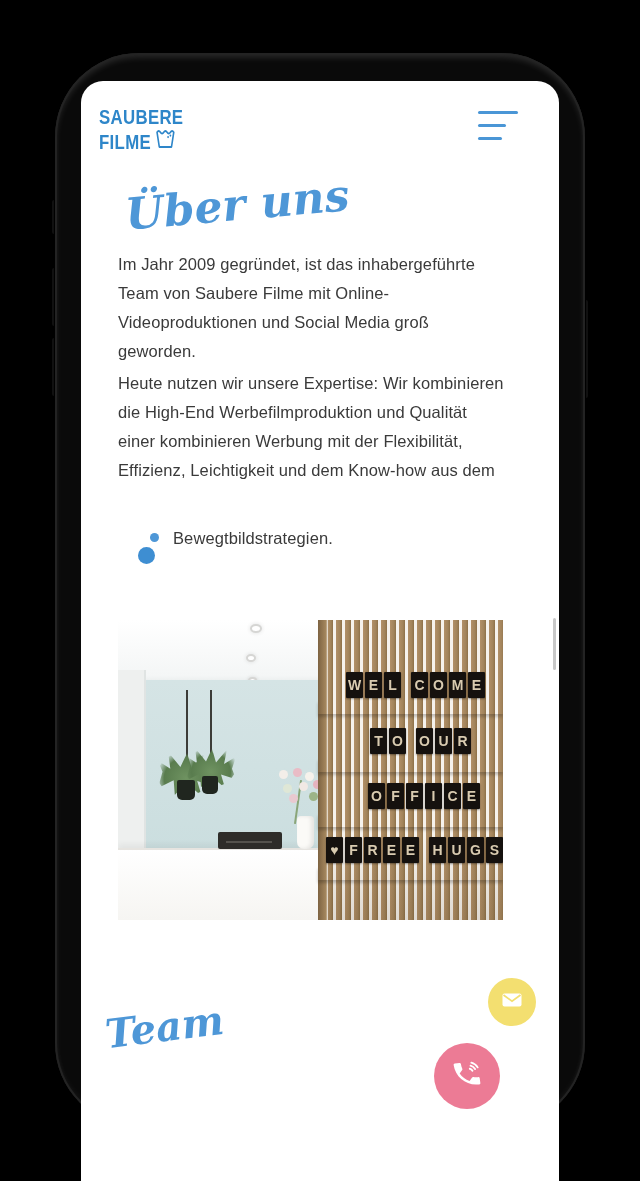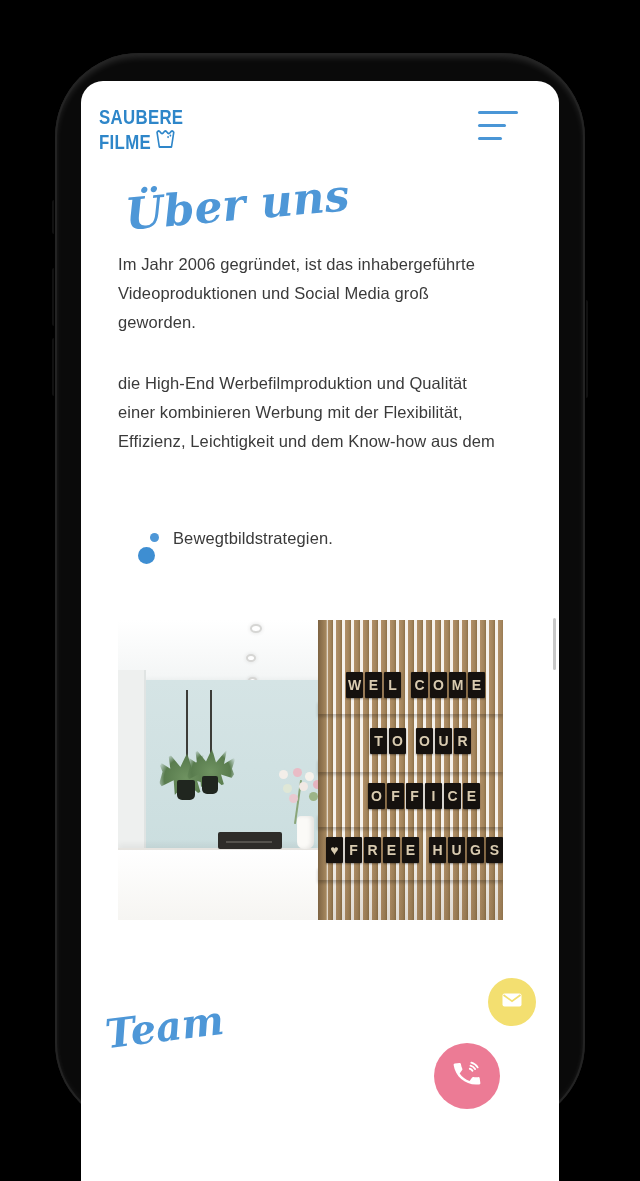--- a/index.html
+++ b/index.html
@@ -158,26 +158,28 @@
 
       <div class="burger">
         <span></span>
         <span></span>
         <span></span>
       </div>
 
       <div class="script h-about">Über uns</div>
 
       <div class="copy p1">
-          <div class="pline">Im Jahr 2006 gegründet, ist das inhabergeführte</div>
+          <div class="pline">Im Jahr 2009 gegründet, ist das inhabergeführte</div>
+          <div class="pline">Team von Saubere Filme mit Online-</div>
           <div class="pline">Videoproduktionen und Social Media groß</div>
           <div class="pline">geworden.</div>
         </div>
 
       <div class="copy p2">
+          <div class="pline">Heute nutzen wir unsere Expertise: Wir kombinieren</div>
           <div class="pline">die High-End Werbefilmproduktion und Qualität</div>
           <div class="pline">einer kombinieren Werbung mit der Flexibilität,</div>
           <div class="pline">Effizienz, Leichtigkeit und dem Know-how aus dem</div>
         </div>
 
       <span class="dot dot-small"></span>
       <span class="dot dot-big"></span>
       <div class="copy bullet-text">
           <div class="pline">Bewegtbildstrategien.</div>
         </div>

